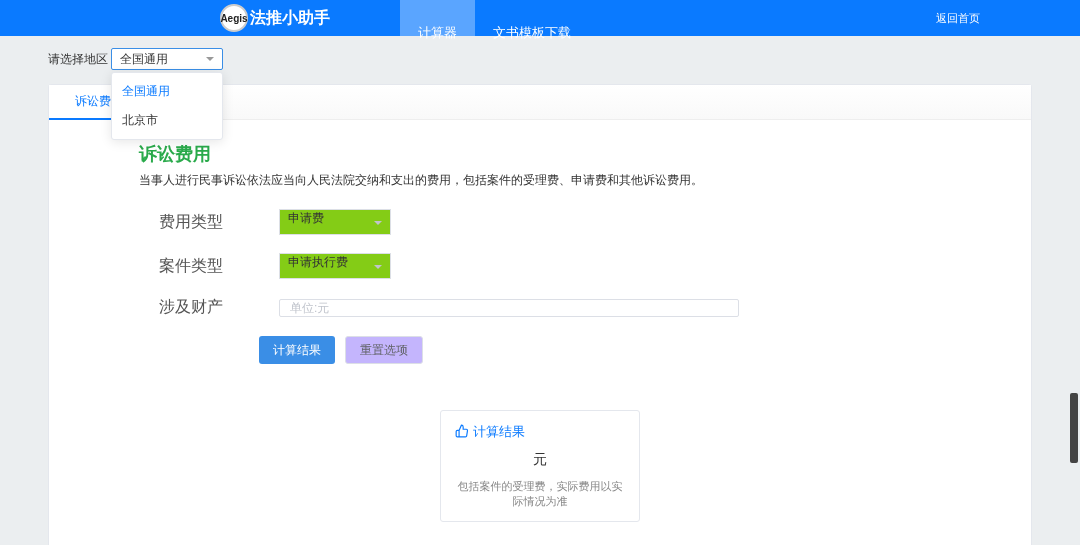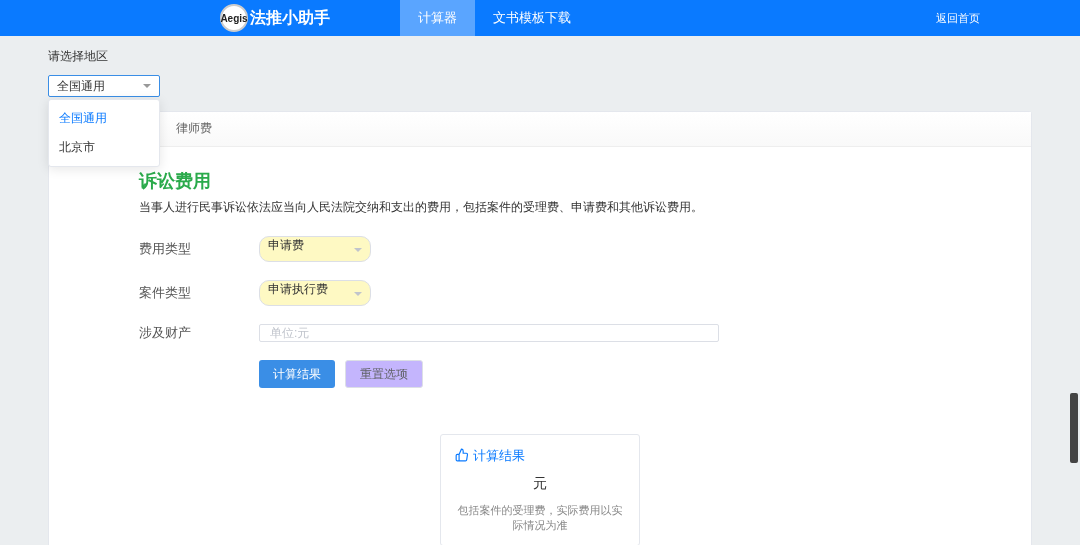--- a/index.html
+++ b/index.html
@@ -3,48 +3,48 @@
   <meta charset="utf-8">
   <style>
     * { margin: 0; padding: 0; box-sizing: border-box; }
     body { font-family: "Microsoft YaHei", Arial, sans-serif; background: #ebeef0; font-size: 12px; color: #333; }
     
     .header { background: #0a7aff; height: 36px; display: flex; align-items: center; padding: 0 20px 0 220px; position: relative; }
     .logo-wrap { display: flex; align-items: center; gap: 2px; position: absolute; left: 220px; }
     .logo-circle { width: 28px; height: 28px; border-radius: 50%; background: #fff; display: flex; align-items: center; justify-content: center; color: #222; font-weight: bold; font-size: 10px; border: 2px solid #ccc; }
     .logo-text { color: #fff; font-size: 16px; font-weight: bold; }
     .nav { display: flex; margin-left: 180px; height: 100%; }
-    .nav-item { color: #fff; padding: 0 18px; line-height: 36px; cursor: pointer; font-size: 13px; font-family: Liberation Serif, serif; }
+    .nav-item { color: #fff; padding: 15px 18px; line-height: 36px; cursor: pointer; font-size: 13px; font-family: Liberation Serif, serif; }
     .nav-item.active { background: #5aa5ff; }
     .nav-right { margin-left: auto; color: #fff; font-size: 11px; cursor: pointer; padding-right: 80px; }
     
     .content-wrap { padding: 12px 48px; }
     
-    .region-row { display: flex; align-items: flex-start; gap: 10px; margin-bottom: 14px; flex-direction: column; }
+    .region-row { display: flex; align-items: center; gap: 3px; margin-bottom: 14px; }
     .region-label { font-size: 12px; color: #333; }
     .region-select { position: relative; width: 112px; }
     .select-box { border: 1px solid #3a8ee6; background: #fff; height: 22px; line-height: 20px; padding: 0 22px 0 8px; font-size: 12px; position: relative; cursor: pointer; border-radius: 2px; }
     .select-box::after { content: ''; position: absolute; right: 8px; top: 8px; border: 4px solid transparent; border-top-color: #999; }
     .dropdown { position: absolute; top: 24px; left: 0; width: 112px; background: #fff; border: 1px solid #e4e7ed; box-shadow: 0 2px 12px rgba(0,0,0,0.1); z-index: 10; padding: 4px 0; border-radius: 3px; }
     .dropdown-item { padding: 6px 10px; font-size: 12px; cursor: pointer; }
     .dropdown-item.selected { color: #0a7aff; }
     
     .card { background: #fff; border: 1px solid #e4e7ed; border-radius: 3px; }
     
     .tabs { display: flex; border-bottom: 1px solid #eee; background: linear-gradient(#fff,#f9f9f9); }
     .tab { padding: 8px 26px; font-size: 12px; cursor: pointer; color: #666; border-right: 1px solid transparent; }
     .tab.active { color: #0a7aff; border-bottom: 2px solid #0a7aff; background: #fff; margin-bottom: -1px; }
     
     .panel { padding: 22px 90px 36px 90px; }
     .title { color: #2aaa4b; font-size: 18px; font-weight: bold; margin-bottom: 6px; }
     .subtitle { font-size: 12px; color: #333; margin-bottom: 20px; }
     
     .form-row { display: flex; align-items: center; margin-bottom: 18px; }
-    .form-label { width: 120px; font-size: 13px; color: #555; }
-    .form-select { width: 112px; height: 26px; border: 1px solid #dcdfe6; background: #fef9c3; padding: 0 22px 0 8px; font-size: 12px; position: relative; cursor: pointer; border-radius: 10px; }
+    .form-label { width: 120px; font-size: 16px; color: #555; margin-left: 20px; }
+    .form-select { width: 112px; height: 26px; border: 1px solid #dcdfe6; background: #84cc16; padding: 0 22px 0 8px; font-size: 12px; position: relative; cursor: pointer; border-radius: 0; }
     .form-select::after { content: ''; position: absolute; right: 8px; top: 11px; border: 4px solid transparent; border-top-color: #c0c4cc; }
     .form-input { flex: 1; max-width: 460px; height: 18px; border: 1px solid #dcdfe6; padding: 0 10px; font-size: 12px; border-radius: 2px; outline: none; }
     .form-input::placeholder { color: #c0c4cc; }
     
     .btn-row { padding-left: 120px; display: flex; gap: 10px; margin-top: 6px; }
     .btn { height: 28px; padding: 0 14px; border-radius: 3px; font-size: 12px; cursor: pointer; border: none; }
     .btn-primary { background: #3a8ee6; color: #fff; }
     .btn-default { background: #c4b5fd; color: #606266; border: 1px solid #dcdfe6; }
     
     .result-box { width: 200px; margin: 46px auto 0 auto; border: 1px solid #e4e7ed; border-radius: 3px; padding: 12px 14px; }

